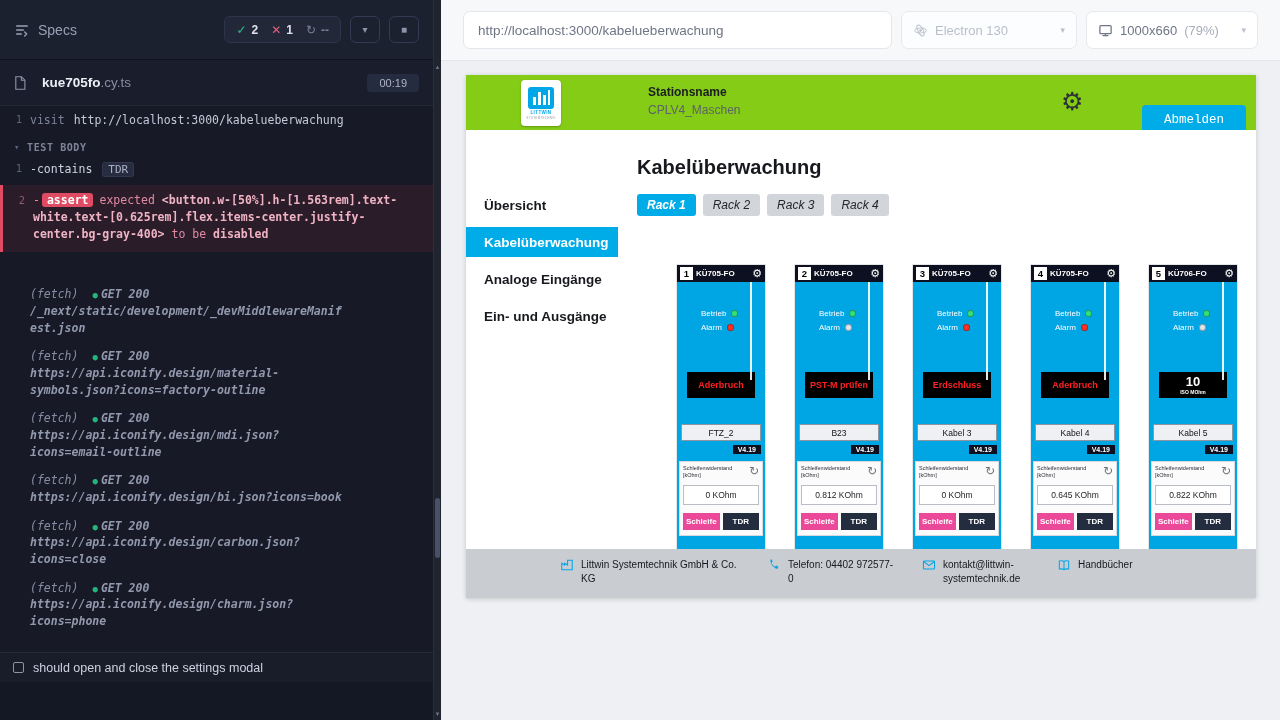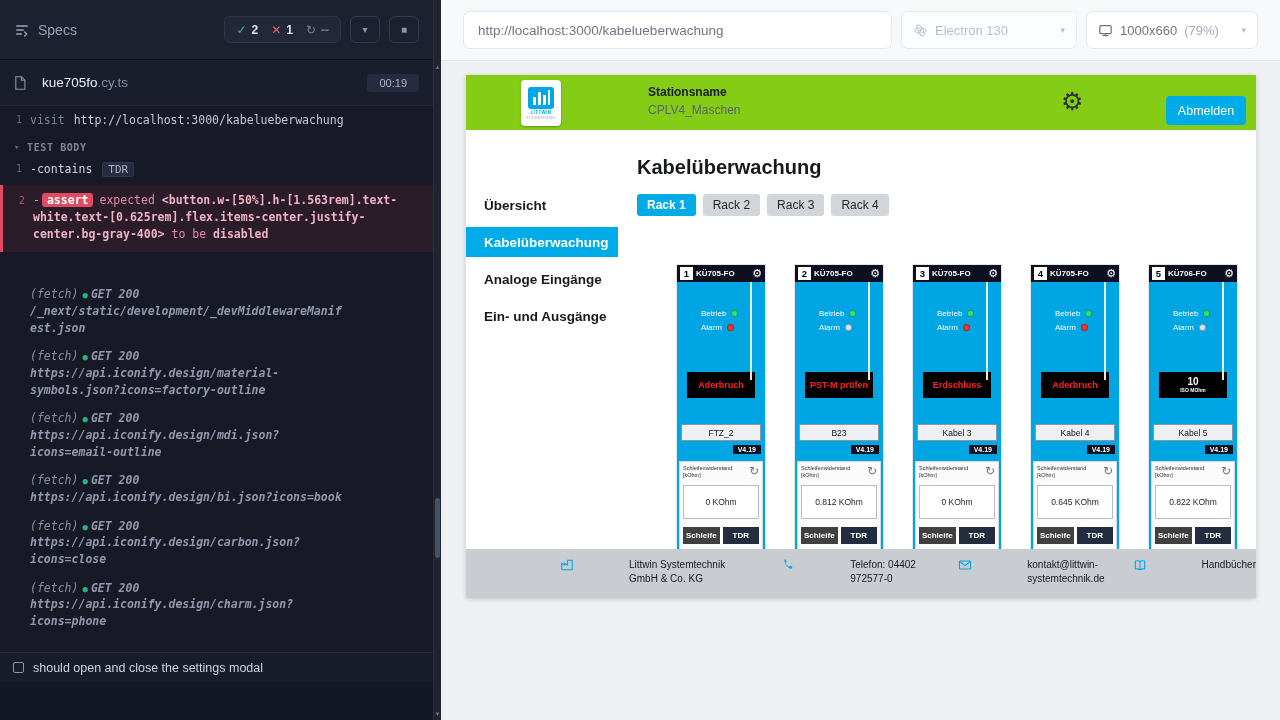--- a/index.html
+++ b/index.html
@@ -15,40 +15,40 @@
   .stats { display:flex; align-items:center; gap:13px; background:#232838; border:1px solid #2e3449; border-radius:6px; height:27px; padding:0 11px; font-size:12px; color:#dde1ec; font-weight:bold; }
   .stat { display:flex; align-items:center; gap:5px; }
   .s-icon { font-weight:normal; font-size:12px; }
   .s-icon.pass { color:#2fbf8f; }
   .s-icon.fail { color:#e4607a; }
   .s-icon.pend { color:#79819a; }
   .stat.dim { color:#79819a; }
   .hbtn { width:30px; height:27px; border:1px solid #343a52; border-radius:6px; color:#8d94a9; display:flex; align-items:center; justify-content:center; margin-left:9px; font-size:10px; cursor:pointer; }
   .spec-row { height:46px; background:#1a1e2c; border-bottom:1px solid #232839; display:flex; align-items:center; padding:0 14px; gap:8px; }
   .spec-name { font-size:13.5px; color:#edeff6; }
-  .spec-name b { font-weight:normal;padding-left:8px; }
+  .spec-name b { font-weight:bold;padding-left:8px; }
   .spec-ext { color:#868da2; font-weight:normal; }
   .timer { margin-left:auto; background:#262c3f; color:#aeb4c6; font-size:11px; padding:3px 12px; border-radius:4px; }
   .code { flex:1; overflow:hidden; font-family:"DejaVu Sans Mono",monospace; font-size:11.5px; color:#aeb3c7; padding-top:3px; }
   .crow { position:relative; padding:3px 12px 3px 30px; line-height:1.45; }
   .lnum { position:absolute; left:0; top:3px; width:22px; text-align:right; color:#5c6378; font-size:10.5px; }
   .visit .cmd { color:#7e849b; margin-right:9px; }
   .visit .url { color:#c3c8d9; overflow-wrap:anywhere; }
   .sect { display:flex; align-items:center; gap:7px; color:#7e8499; font-size:10px; font-weight:bold; letter-spacing:.6px; padding:10px 12px 5px 14px; }
   .sect .chev { color:#5c6378; font-size:9px; }
   .containsrow .cmd { color:#ced3e4; }
   .chip { background:#272c41; border:1px solid #323850; border-radius:3px; padding:0 5px; color:#aab0c6; margin-left:10px; font-size:11px; }
   .assert { position:relative; background:#2b1c2a; border-left:3px solid #df4b62; margin-top:4px; padding:7px 14px 9px 30px; color:#e08ba2; line-height:1.5; overflow-wrap:anywhere; max-width:433px; }
   .assert .lnum { color:#8f5c6e; top:8px; }
   .aprefix { margin-right:2px; }
   .badge { background:#df4b62; color:#fff; font-weight:bold; border-radius:3px; padding:0 5px; margin-right:6px; }
   .sel { font-weight:bold; color:#efb3c3; }
   .fetch { padding:0 12px 0 30px; margin-top:12px; font-style:italic; color:#9298ad; line-height:1.45; max-width:360px; overflow-wrap:anywhere; }
   .fetch.first { margin-top:34px; }
-  .flabel { color:#878da3; margin-right:4px; }
+  .flabel { color:#878da3; margin-right:14px; }
   .dot { color:#24b47e; font-style:normal; font-size:9px; margin-right:3px; }
   .fstatus, .furl { font-weight:bold; }
   .next-test { height:30px; border-top:1px solid #262b3c; background:#191d2a; color:#cdd2e0; font-size:12.5px; display:flex; align-items:center; gap:9px; padding:0 13px; }
   .nt-icon { width:11px; height:11px; border:1.5px solid #8d94a9; border-radius:2px; flex:none; }
   .runner-footer { height:38px; background:#141824; }
   .runner-scroll { width:8px; background:#20242f; border-left:1px solid #2a2f3d; position:relative; }
   .sarrow { position:absolute; width:100%; text-align:center; color:#6b7284; font-size:6px; cursor:pointer; }
   .sarrow.up { top:64px; }
   .sarrow.down { bottom:3px; }
   .sthumb { position:absolute; top:498px; left:1px; right:1px; height:60px; background:#4a5066; border-radius:3px; cursor:pointer; }
@@ -67,62 +67,62 @@
   
   .app { position:absolute; left:25px; top:75px; width:790px; height:523px; background:#fff; box-shadow:0 1px 5px rgba(0,0,0,.18); }
   .app-header { position:absolute; top:0; left:0; right:0; height:55px; background:#84cc16; }
   .logo { position:absolute; left:55px; top:5px; width:40px; height:46px; background:#fff; border-radius:4px; box-shadow:0 1px 2px rgba(0,0,0,.25); display:flex; flex-direction:column; align-items:center; justify-content:center; gap:1px; }
   .logo-text { font-size:4.5px; font-weight:bold; color:#00a7e8; letter-spacing:.4px; }
   .logo-sub { font-size:3px; color:#9aa1a9; letter-spacing:.3px; }
   .station { position:absolute; left:182px; top:10px; }
   .station-label { font-size:12px; font-weight:bold; color:#1b1d22; }
   .station-value { font-size:12px; color:#5d6269; margin-top:4px; }
   .gear { position:absolute; left:595px; top:10px; font-size:25px; color:#2e3136; cursor:pointer; line-height:1.3; }
-  .logout { position:absolute; right:10px; top:21px; width:80px; height:29px; background:#00ace8; color:#fff; font-size:12.5px; border-radius:4px; display:flex; align-items:center; justify-content:center; cursor:pointer; }
+  .logout { position:absolute; right:10px; top:30px; width:104px; height:29px; background:#00ace8; color:#fff; font-size:12.5px; border-radius:4px; display:flex; align-items:center; justify-content:center; cursor:pointer;font-family:Liberation Mono, monospace; }
   .app-body { position:absolute; top:55px; left:0; right:0; bottom:49px; display:flex; overflow:hidden; }
   .sidebar { width:152px; flex:none; background:#fff; padding-top:53px; }
   .side-item { height:30px; margin:7px 0; display:flex; align-items:center; padding-left:18px; font-size:13.5px; font-weight:bold; color:#17191e; cursor:pointer; }
   .side-item.active { background:#00ace8; color:#fff; }
   .content { flex:1; position:relative; background:#fff; overflow:hidden; }
   .page-title { position:absolute; left:19px; top:26px; font-size:20px; font-weight:bold; color:#17191e; }
   .tabs { position:absolute; left:19px; top:64px; display:flex; gap:7px; }
-  .tab { height:22px; padding:0 10px; display:flex; align-items:center; font-size:12px; background:#d2d6da; color:#24262b; border-radius:3px; cursor:pointer; }
+  .tab { height:22px; padding:0 10px; display:flex; align-items:center; font-size:12px; background:#d2d6da; color:#24262b; border-radius:3px; cursor:pointer;font-style:italic; }
   .tab.active { background:#00ace8; color:#fff; font-weight:bold; }
   .cards { position:absolute; left:59px; top:135px; display:flex; gap:30px; }
 
   .card { width:88px; height:330px; background:#00a5e3; position:relative; flex:none; box-shadow:0 0 0 1px rgba(0,0,0,.1); }
   .card-head { height:17px; background:#0d1020; display:flex; align-items:center; gap:3px; padding:0 3px; }
   .card-num { width:13px; height:13px; background:#fff; color:#000; font-size:9.5px; font-weight:bold; display:flex; align-items:center; justify-content:center; flex:none; }
   .card-model { color:#fff; font-size:8px; font-weight:bold; white-space:nowrap; }
   .card-gear { margin-left:auto; color:#fff; font-size:11px; cursor:pointer; line-height:1; }
   .card-vline { position:absolute; top:17px; right:13px; width:2px; height:98px; background:rgba(255,255,255,.9); }
   .leds { margin-top:24px; padding-left:24px; }
   .led-row { display:flex; align-items:center; gap:5px; height:14px; color:#fff; font-size:8px; }
   .led { width:7px; height:7px; border-radius:50%; border:1px solid rgba(0,0,0,.3); }
   .status { width:68px; min-height:26px; background:#000; margin:38px auto 0; display:flex; flex-direction:column; align-items:center; justify-content:center; font-size:9px; font-weight:bold; text-align:center; line-height:1.15; padding:2px; }
   .status .sub { font-size:5px; color:#fff; }
   .status .sub:empty { display:none; }
-  .status .main.big { font-size:10px; }
+  .status .main.big { font-size:13px; }
   .cable { margin:26px 4px 0; height:17px; background:#eef0f3; border:1px solid #8f959e; display:flex; align-items:center; justify-content:center; font-size:8.5px; color:#101114; }
   .verrow { display:flex; justify-content:flex-end; padding:4px 4px 0; }
   .ver { background:#0d1020; color:#fff; font-size:7px; font-weight:bold; padding:1px 5px; }
   .meas { margin:7px 2px 0; background:#fbfbfc; border:1px solid #d6d9de; padding:3px 3px 5px; }
   .meas-top { display:flex; justify-content:space-between; align-items:flex-start; }
   .meas-label { font-size:5.5px; color:#2a2d33; max-width:56px; line-height:1.25; }
   .refresh { font-size:12px; color:#6d737d; line-height:1; font-family:"DejaVu Sans",sans-serif; cursor:pointer; }
-  .val { margin-top:6px; height:34px; border:1px solid #b9bdc5; background:#fff; display:flex; align-items:center; justify-content:center; font-size:8.5px; color:#1c1e23; }
+  .val { margin-top:6px; height:20px; border:1px solid #b9bdc5; background:#fff; display:flex; align-items:center; justify-content:center; font-size:8.5px; color:#1c1e23; }
   .mbtns { display:flex; gap:3px; margin-top:8px; }
   .mbtn { flex:1; height:17px; display:flex; align-items:center; justify-content:center; color:#fff; font-size:8px; font-weight:bold; cursor:pointer; }
-  .mbtn.loop { background:#404040; }
+  .mbtn.loop { background:#ec4899; }
   .mbtn.tdr { background:#232d3f; }
 
   .app-footer { position:absolute; bottom:0; left:0; right:0; height:49px; background:#c9ccd1; display:flex; align-items:flex-start; padding:9px 0 0 94px; gap:28px; }
   .f-item { display:flex; gap:7px; align-items:flex-start; cursor:default; }
   .f-icon { flex:none; margin-top:0; }
-  .f-text { font-size:10px; color:#16181d; line-height:1.4; overflow-wrap:break-word;margin-left:48px; }
+  .f-text { font-size:10px; color:#16181d; line-height:1.4; overflow-wrap:break-word; }
   .f-text.w1 { max-width:158px; }
   .f-text.w2 { max-width:106px; }
   .f-text.w3 { max-width:86px; }
 </style>
 </head>
 <body>
 
 <div class="root">
 
   <div class="runner">

